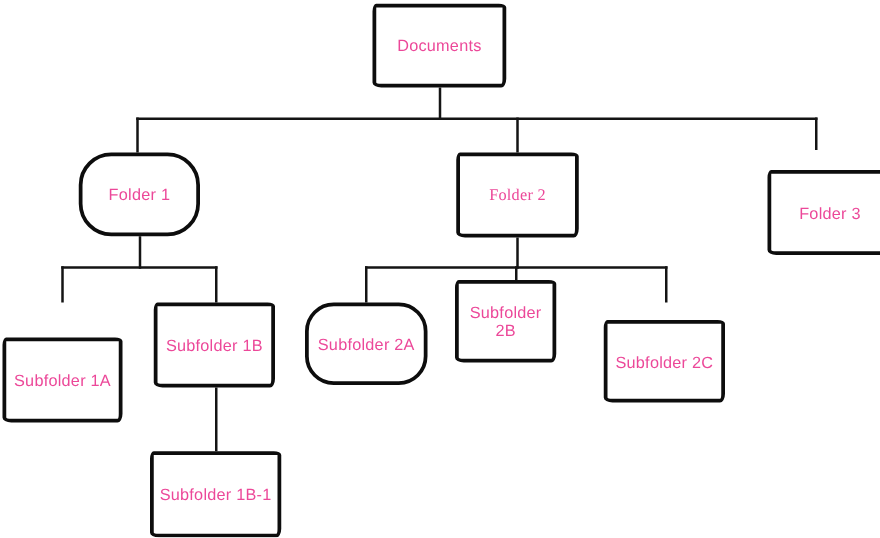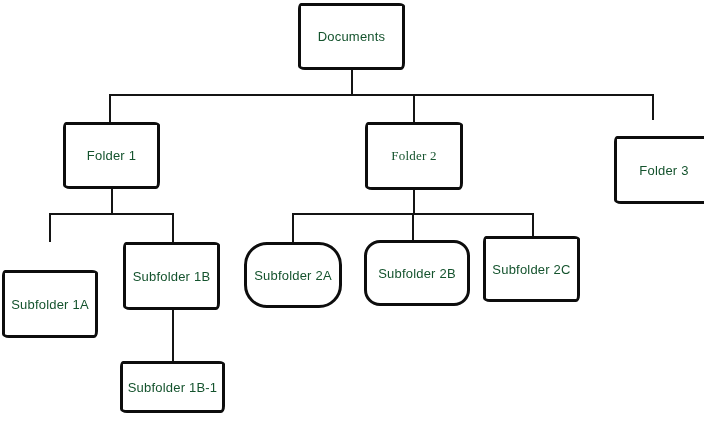--- a/index.html
+++ b/index.html
@@ -20,40 +20,40 @@
     box-sizing: border-box;
     background: #ffffff;
     border: 3px solid #0d0d0d;
     
     border-radius: 3px 6px 4px 7px / 6px 3px 7px 4px;
     display: flex;
     align-items: center;
     justify-content: center;
     text-align: center;
     font-size: 13px;
-    color: #14532d;
+    color: #ec4899;
     letter-spacing: 0.2px;
     z-index: 2;
   }
   .line {
     position: absolute;
     background: #141414;
     z-index: 1;
   }
   
   #n-documents   { left: 298px; top:   3px; width: 107px; height: 67px; }
-  #n-folder1     { left:  63px; top: 122px; width:  97px; height: 67px; }
+  #n-folder1     { left:  63px; top: 122px; width:  97px; height: 67px; border-radius: 26px; }
   #n-folder2     { left: 365px; top: 122px; width:  98px; height: 68px; font-family: Liberation Serif, serif; }
   #n-folder3     { left: 603px; top: 136px; width:  100px; height: 68px; margin-left: 11px; }
   #n-sub1a       { left:   2px; top: 242px; width:  96px; height: 68px; margin-top: 28px; }
   #n-sub1b       { left: 123px; top: 242px; width:  97px; height: 68px; }
   #n-sub2a       { left: 244px; top: 242px; width:  98px; height: 66px; border-radius: 23px; }
-  #n-sub2b       { left: 364px; top: 240px; width:  106px; height: 66px; border-radius: 16px; }
-  #n-sub2c       { left: 483px; top: 236px; width:  97px; height: 66px; }
-  #n-sub1b1      { left: 120px; top: 361px; width: 105px; height: 52px; }
+  #n-sub2b       { left: 364px; top: 224px; width:  81px; height: 66px; }
+  #n-sub2c       { left: 483px; top: 256px; width:  97px; height: 66px; }
+  #n-sub1b1      { left: 120px; top: 361px; width: 105px; height: 69px; }
   
   #l-doc-riser   { left: 351px; top:  70px; width:   2px; height: 26px; }
   #l-level1-bar  { left: 109px; top:  94px; width: 545px; height:  2px; }
   #l-drop-f1     { left: 109px; top:  94px; width:   2px; height: 28px; }
   #l-drop-f2     { left: 413px; top:  94px; width:   2px; height: 28px; }
   #l-drop-f3     { left: 652px; top:  94px; width:   2px; height: 26px; }
   #l-f1-riser    { left: 111px; top: 189px; width:   2px; height: 26px; }
   #l-f1-bar      { left:  49px; top: 213px; width: 125px; height:  2px; }
   #l-drop-s1a    { left:  49px; top: 213px; width:   2px; height: 29px; }
   #l-drop-s1b    { left: 172px; top: 213px; width:   2px; height: 29px; }

